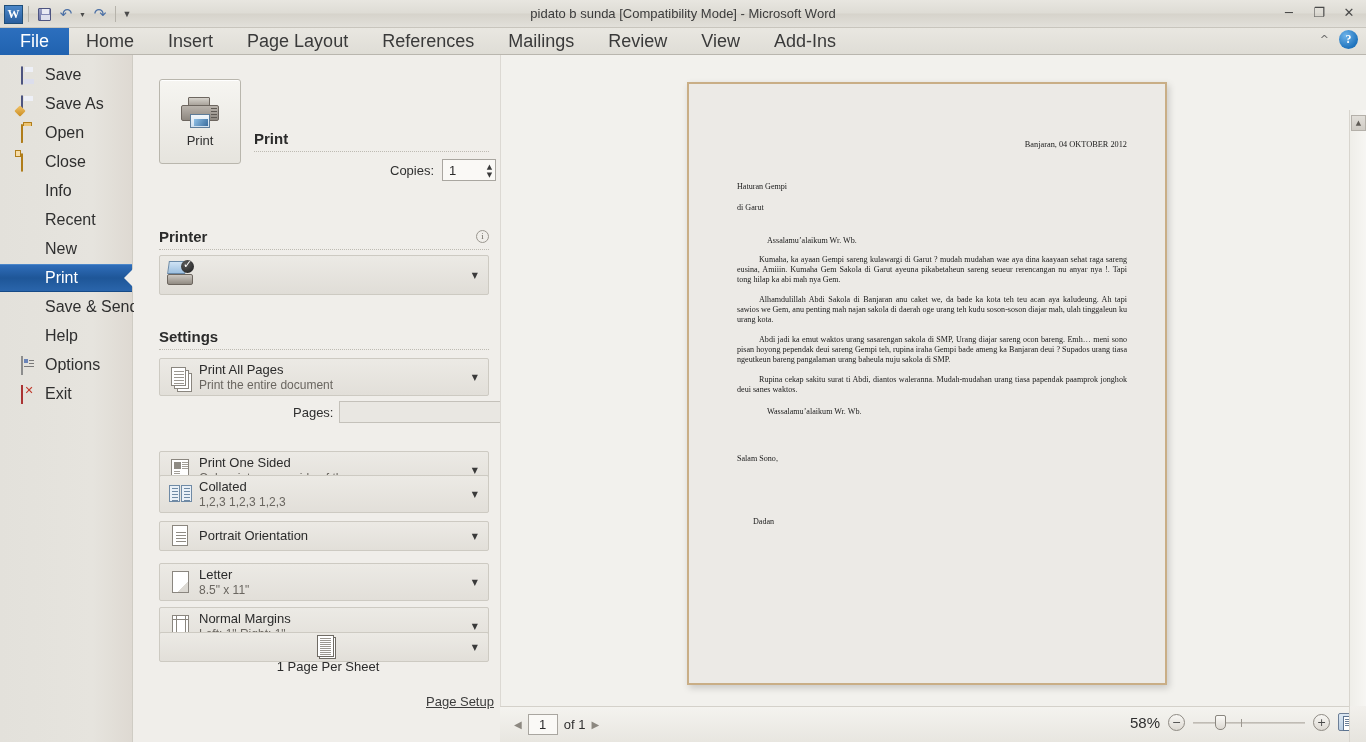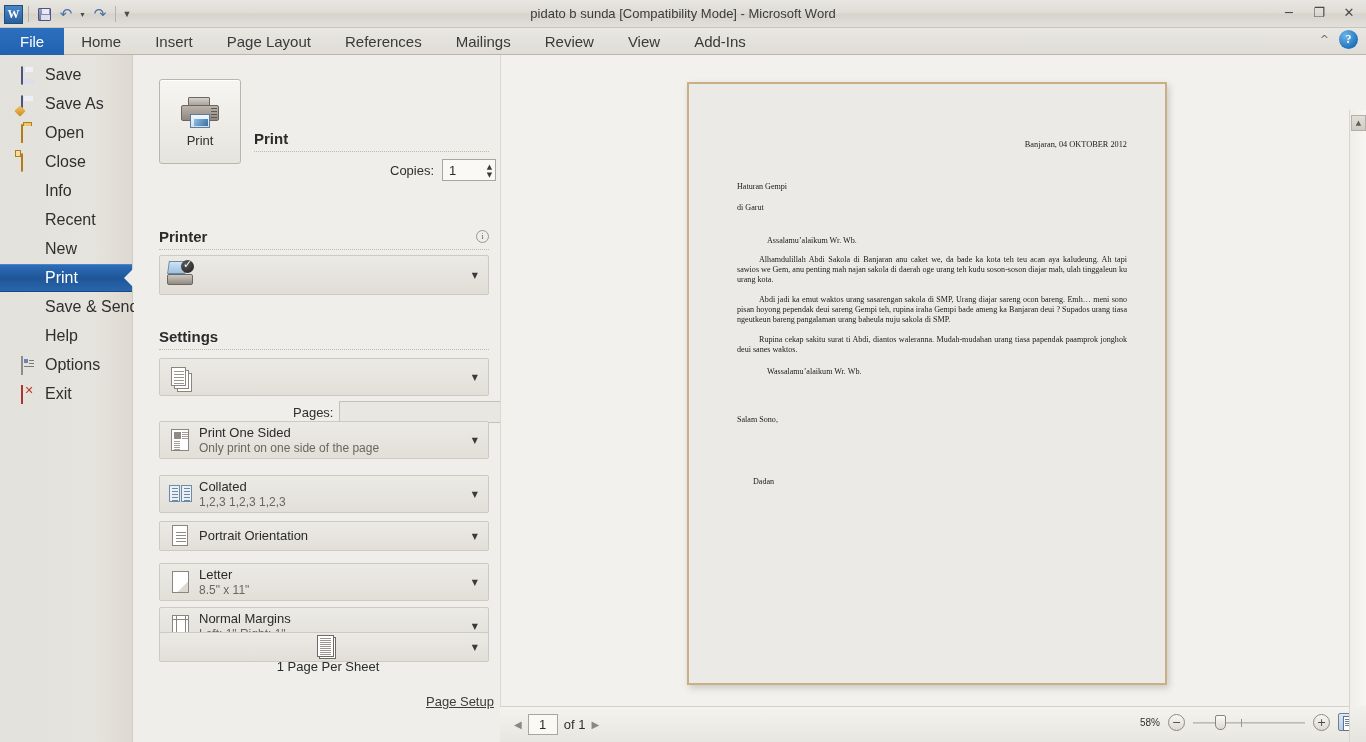--- a/index.html
+++ b/index.html
@@ -46,21 +46,21 @@
              font-size: 13px; color: #4a4a4a; font-family: "DejaVu Sans", sans-serif; }
 
   
   #ribbon {
     position: absolute; left: 0; top: 28px; width: 1366px; height: 27px;
     background: linear-gradient(to bottom, #e9e7e1, #dfddd6);
     border-bottom: 1px solid #b9b6ae;
   }
   #tabs { position: absolute; left: 0; top: 0; display: flex; height: 27px; }
   .tab {
-    padding: 0 17px; height: 41px; line-height: 27px; font-size: 15px; color: #3a3a3a;
+    padding: 0 17px; height: 41px; line-height: 27px; font-size: 18px; color: #3a3a3a;
   }
   .tab.file {
     background: linear-gradient(to bottom, #2c6fbe 0%, #1b5ca8 100%);
     color: #fff; padding: 0 20px;
   }
   #ribbon-right { position: absolute; right: 8px; top: 2px; display: flex; align-items: center; gap: 10px; }
   .collapse-chev { font-size: 11px; color: #6b6b6b; font-family: "DejaVu Sans", sans-serif; }
   .help-btn {
     width: 19px; height: 19px; border-radius: 50%;
     background: radial-gradient(circle at 35% 30%, #6fb4ea, #1f73bd 70%);
@@ -264,21 +264,21 @@
   #pagenav { position: absolute; left: 14px; top: 7px; display: flex; align-items: center; gap: 6px; }
   .nav-arrow { font-size: 10px; color: #8c8880; font-family: "DejaVu Sans", sans-serif; }
   #pagebox {
     width: 30px; height: 21px; background: #faf9f6; border: 1px solid #a9a6a0;
     font-size: 13px; text-align: center; color: #2b2b2b; outline: none;
     font-family: "Liberation Sans", sans-serif;
   }
   #pageof { font-size: 13px; color: #2f2f2f; }
 
   #zoomctl { position: absolute; right: 10px; top: 6px; display: flex; align-items: center; gap: 8px; }
-  #zoompct { font-size: 10px; color: #2f2f2f; }
+  #zoompct { font-size: 15px; color: #2f2f2f; }
   .circ-btn {
     width: 17px; height: 17px; border-radius: 50%; border: 1px solid #8e8a83;
     background: linear-gradient(to bottom, #f8f7f4, #ddd9d2);
     font-size: 11px; line-height: 15px; text-align: center; color: #4a4a4a;
     font-family: "DejaVu Sans", sans-serif;
   }
   #zoomtrack { width: 112px; height: 17px; position: relative; }
   #zoomtrack:before {
     content: ""; position: absolute; left: 0; right: 0; top: 8px; height: 2px;
     background: linear-gradient(to bottom, #b7b3ac, #d9d6cf);
@@ -464,30 +464,34 @@
     </div>
     <a class="link" style="left:394px; top:247px;">Printer Properties</a>
 
     <div class="pane-head" style="left:25px; top:273px;">Settings</div>
     <div class="dotted-rule" style="left:25px; top:294px; width:330px;"></div>
 
     <div class="combo h2" style="top:303px;">
       <span class="combo-ic">
           <span class="ic-pages"></span>
         </span>
+      <span class="combo-txt">
+        <span class="combo-main">Print All Pages</span>
+        <span class="combo-sub">Print the entire document</span>
+      </span>
       <span class="combo-caret">▼</span>
     </div>
 
     <div id="pages-row">
       <span id="pages-label">Pages:</span>
       <input id="pages-input" value="" style="">
       <span class="info-icon">i</span>
     </div>
 
-    <div class="combo h2" style="top:366px;">
+    <div class="combo h2" style="top:396px;">
       <span class="combo-ic">
           <span class="ic-onesided"></span>
         </span>
       <span class="combo-txt">
         <span class="combo-main">Print One Sided</span>
         <span class="combo-sub">Only print on one side of the page</span>
       </span>
       <span class="combo-caret">▼</span>
     </div>
 
@@ -547,20 +551,21 @@
     <a class="link" style="left:292px; top:639px;">Page Setup</a>
   </div>
 
   <div id="preview">
     <div id="page">
       <div id="page-inner">
         <div class="doc-right">Banjaran, 04 OKTOBER 2012</div>
         <div class="doc-line" style="margin-top:33px;">Haturan  Gempi</div>
         <div class="doc-line" style="margin-top:11px;">di Garut</div>
         <div class="doc-line doc-indent" style="margin-top:22px;">Assalamu’alaikum Wr. Wb.</div>
+        <div class="doc-para">Kumaha, ka ayaan Gempi sareng kulawargi di Garut ? mudah mudahan wae aya dina kaayaan sehat raga sareng eusina, Amiiin. Kumaha Gem Sakola di Garut ayeuna pikabetaheun sareng seueur rerencangan nu anyar nya !.  Tapi tong hilap ka abi mah nya Gem.</div>
         <div class="doc-para">Alhamdulillah Abdi Sakola di Banjaran anu caket we, da bade ka kota teh teu acan aya kaludeung. Ah tapi sawios we Gem, anu penting mah najan sakola di daerah oge urang teh kudu soson-soson diajar mah, ulah tinggaleun ku urang kota.</div>
         <div class="doc-para">Abdi jadi ka emut waktos urang sasarengan sakola di SMP, Urang diajar sareng ocon bareng. Emh…  meni sono pisan hoyong pependak deui sareng Gempi teh, rupina iraha Gempi bade ameng ka Banjaran deui ? Supados urang tiasa ngeutkeun bareng pangalaman urang baheula nuju sakola di SMP.</div>
         <div class="doc-para">Rupina cekap sakitu surat ti Abdi, diantos waleranna. Mudah-mudahan urang tiasa papendak paamprok jonghok deui sanes waktos.</div>
         <div class="doc-line doc-indent" style="margin-top:12px;">Wassalamu’alaikum Wr. Wb.</div>
         <div class="doc-line" style="margin-top:37px;">Salam Sono,</div>
         <div class="doc-line" style="margin-top:52px; text-indent:16px;">Dadan</div>
       </div>
     </div>
   </div>
 

